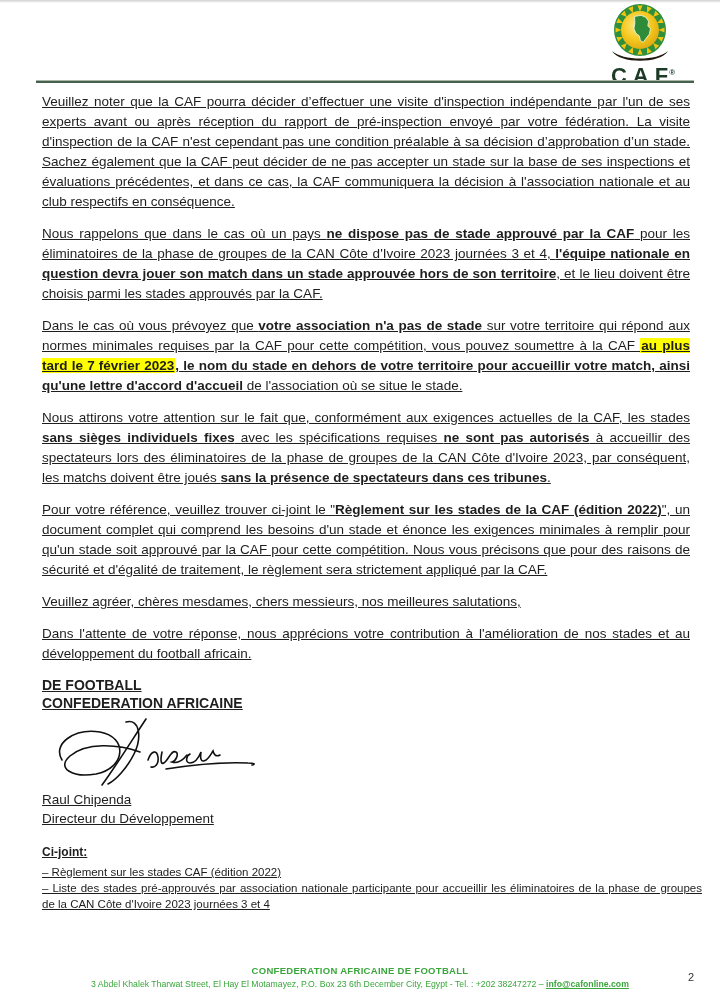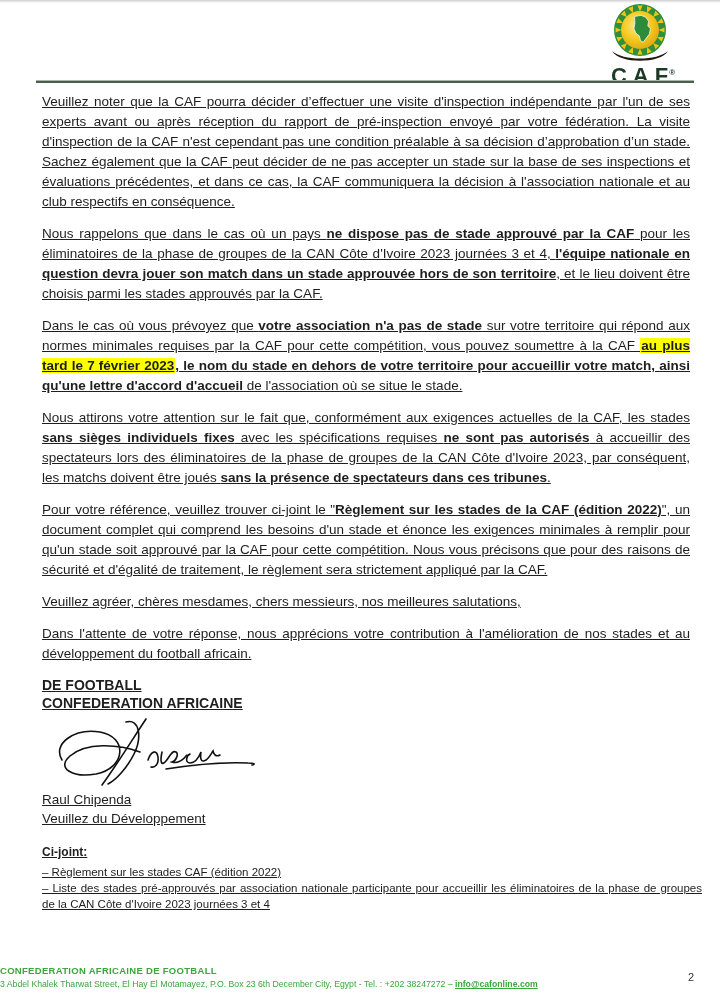--- a/index.html
+++ b/index.html
@@ -29,21 +29,21 @@
   .b{font-weight:700;}
   .hl{background:#ffff00;padding:0 1px;}
   .org-block{font-weight:700;font-size:14px;line-height:18px;margin-top:6px;}
   .sig-svg{margin:4px 0 2px 6px;display:block;}
   .sig-name,.sig-title{font-size:13.5px;line-height:19px;text-align:left;}
   .attachments{margin-top:16px;font-size:11.5px;line-height:16px;width:660px;
     text-align:justify;}
   .attach-heading{font-weight:700;font-size:12px;margin-bottom:4px;}
   .attach-item{margin:0;}
   
-  .footer{position:absolute;left:0;right:0;bottom:16px;text-align:left;color:#3aa63c;}
+  .footer{position:absolute;left:0;right:0;bottom:16px;text-align:center;color:#3aa63c;}
   .footer-org{font-weight:700;font-size:9.5px;letter-spacing:.3px;}
   .footer-addr{font-size:8.7px;margin-top:3px;}
   .footer-addr a{color:#3aa63c;text-decoration:underline;font-weight:bold;}
   .page-num{position:absolute;right:26px;bottom:22px;font-size:11px;color:#333;}
 </style>
 </head>
 <body>
 
 <div class="page">
   <div class="scan-top"></div>
@@ -109,21 +109,21 @@
         <path d="M78,6 C92,2 94,22 86,38 C79,52 68,64 60,68"></path>
         <path d="M98,3 C84,24 68,50 54,69"></path>
         <path d="M100,44 c 3,-9 9,-11 10,-3 c 1,7 -3,11 -7,10"></path>
         <path d="M114,36 c -2,9 -1,15 4,9 c 4,-5 6,-11 10,-9 c 3,2 0,9 -4,10 c 6,2 11,-2 15,-7"></path>
         <path d="M142,38 c -4,2 -5,9 0,9 c 5,0 9,-6 11,-11 c -1,7 0,11 5,8 c 3,-2 5,-6 7,-9 c 1,4 3,6 7,4"></path>
         <path d="M118,53 C 150,48 180,46 200,47 C 206,47 208,48 204,49"></path>
       </g>
     </svg>
 
     <div class="sig-name">Raul Chipenda</div>
-    <div class="sig-title">Veuillez du Développement</div>
+    <div class="sig-title">Directeur du Développement</div>
 
     <div class="attachments">
       <div class="attach-heading">Ci-joint:</div>
       <div class="attach-item">–  Règlement sur les stades CAF (édition 2022)</div>
       <div class="attach-item">– Liste des stades pré-approuvés par association nationale participante pour accueillir les éliminatoires de la phase de groupes de la CAN Côte d'Ivoire 2023 journées 3 et 4</div>
     </div>
   </div>
 
   <div class="footer">
     <div class="footer-org">CONFEDERATION AFRICAINE DE FOOTBALL</div>

